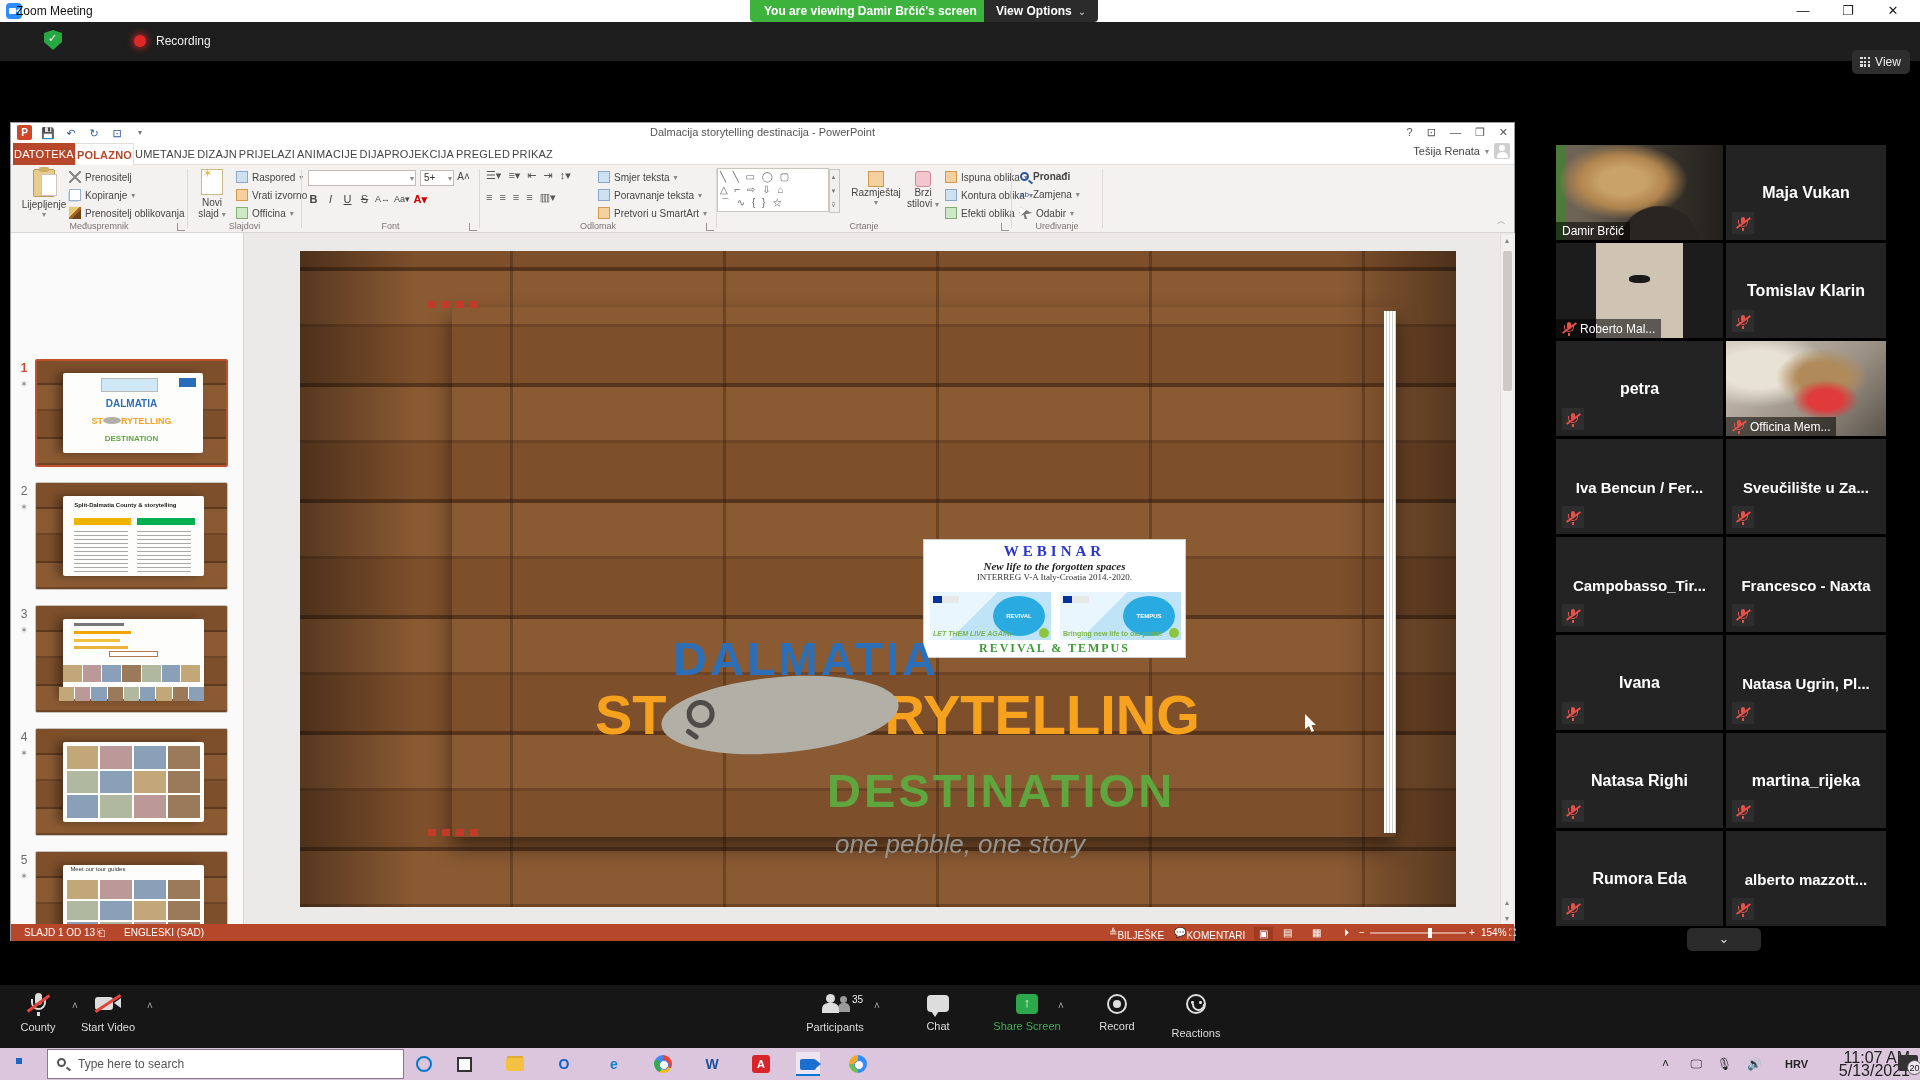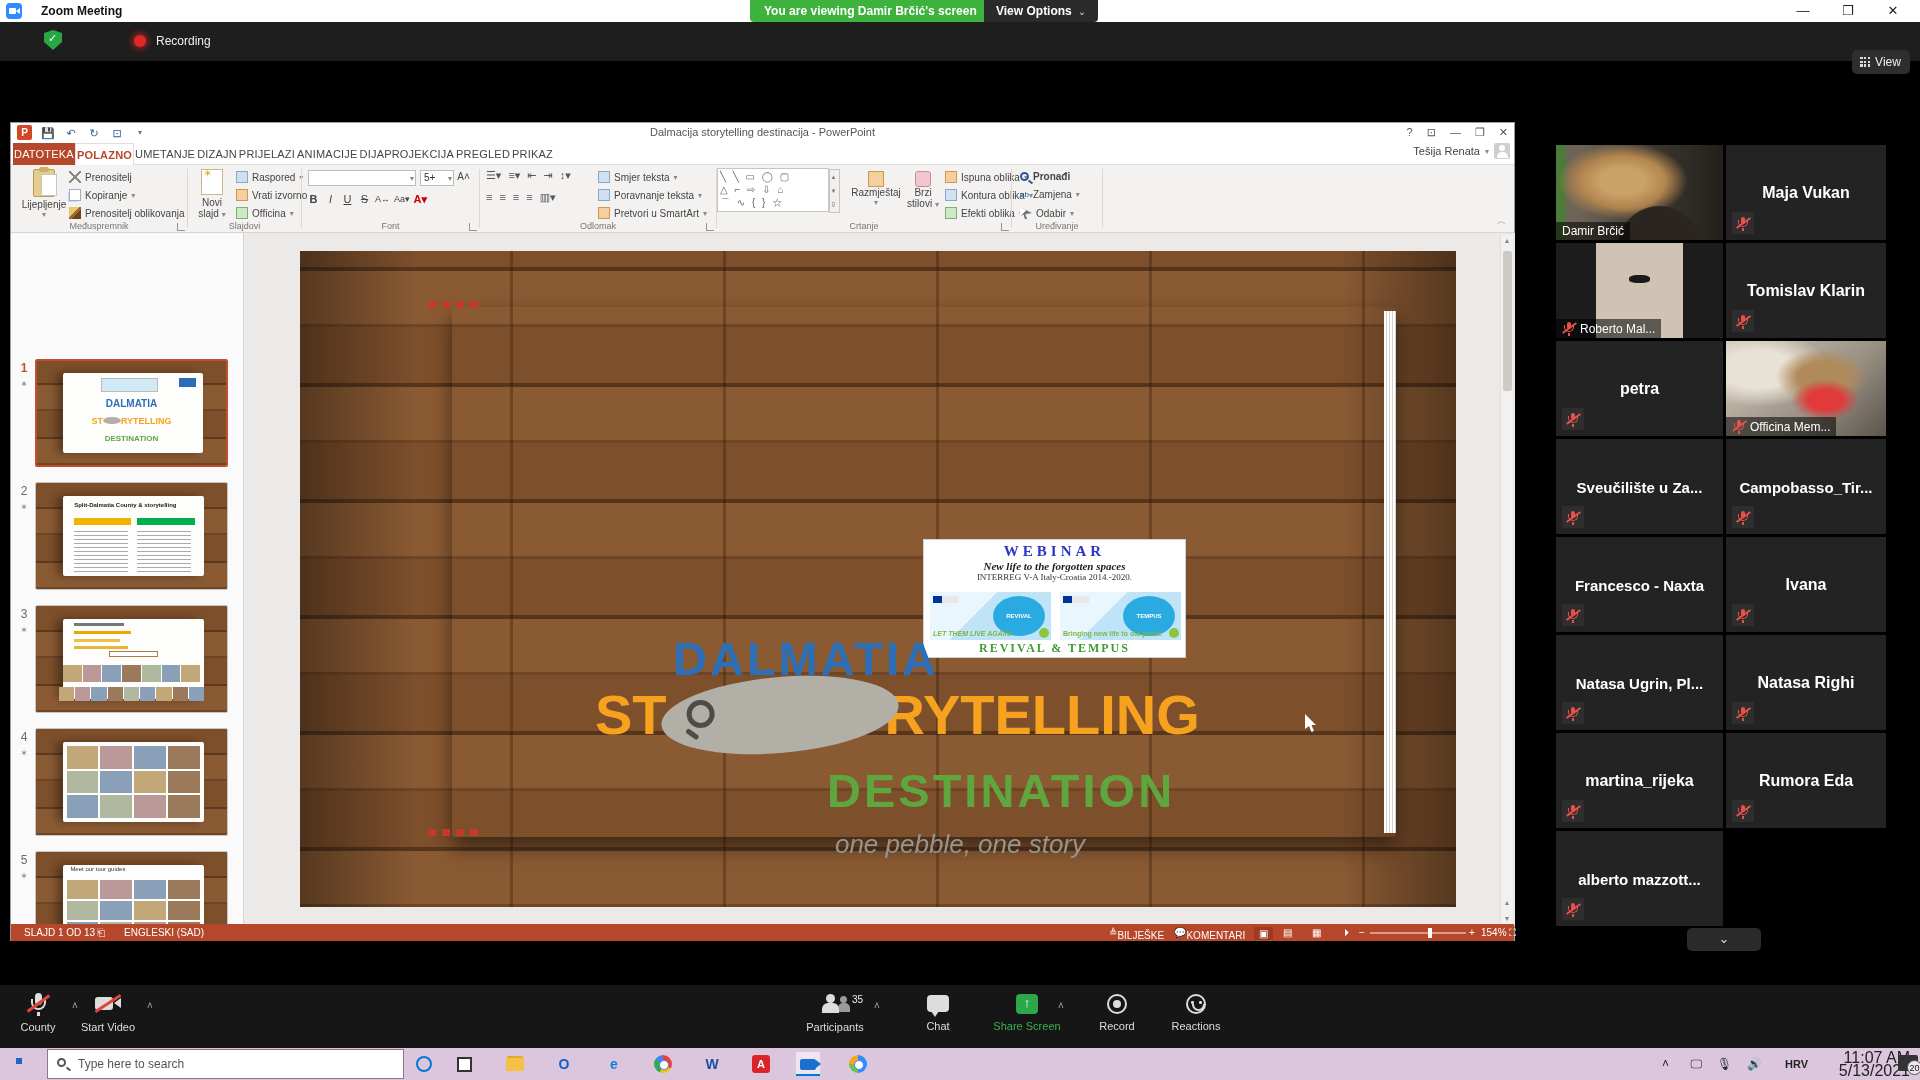--- a/index.html
+++ b/index.html
@@ -3,21 +3,21 @@
 <meta charset="utf-8">
 <style>
 *{margin:0;padding:0;box-sizing:border-box}
 html,body{width:1920px;height:1080px;overflow:hidden;background:#000;font-family:"Liberation Sans",sans-serif}
 .abs{position:absolute}
 
 #ztitle{left:0;top:0;width:1920px;height:22px;background:#fff;color:#111;font-size:12px}
 #zlogo{left:6px;top:3px;width:16px;height:16px;background:#2D8CFF;border-radius:4px}
 #zlogo::after{content:"";position:absolute;left:3px;top:5px;width:7px;height:6px;background:#fff;border-radius:1px}
 #zlogo::before{content:"";position:absolute;left:10px;top:5px;border-top:3px solid transparent;border-bottom:3px solid transparent;border-right:4px solid #fff}
-#ztitle .t{position:absolute;left:41px;top:4px;font-weight:bold}
+#ztitle .t{position:absolute;left:16px;top:4px;font-weight:normal}
 #banner{left:750px;top:0;height:22px;background:#3DB33E;color:#fff;font-weight:bold;font-size:12px;line-height:22px;padding:0 14px;border-radius:0 0 0 4px}
 #viewopts{left:984px;top:0;height:22px;background:#2b2b2b;color:#fff;font-weight:bold;font-size:12px;line-height:22px;padding:0 12px;border-radius:0 0 4px 0}
 #viewopts .car{font-weight:normal;font-size:10px;margin-left:6px;color:#ccc}
 .wbtn{top:0;width:34px;height:22px;color:#222;text-align:center;line-height:22px;font-size:13px}
 
 #zinfo{left:0;top:22px;width:1920px;height:39px;background:#1e1e1e}
 #shield{left:44px;top:8px;width:18px;height:20px;background:#28a745;clip-path:polygon(50% 0,100% 15%,100% 60%,50% 100%,0 60%,0 15%);}
 #shield::after{content:"✓";position:absolute;left:4px;top:2px;color:#fff;font-size:11px}
 #recdot{left:134px;top:13px;width:12px;height:12px;border-radius:50%;background:#e02828;box-shadow:0 0 6px 2px rgba(224,40,40,.65)}
 #reclab{left:156px;top:12px;color:#eee;font-size:12px}
@@ -618,20 +618,30 @@
     <div class="nlabel">
         <span class="micmut">
           <span class="b"></span>
           <span class="u"></span>
           <span class="s"></span>
         </span>
         <span>Officina Mem...</span>
       </div>
   </div>
   <div class="tile">
+    <div class="cname" style="font-size:15px">Iva Bencun / Fer...</div>
+    <div class="cornermic">
+        <span class="micmut">
+          <span class="b"></span>
+          <span class="u"></span>
+          <span class="s"></span>
+        </span>
+      </div>
+  </div>
+  <div class="tile">
     <div class="cname" style="font-size:15px">Sveučilište u Za...</div>
     <div class="cornermic">
         <span class="micmut">
           <span class="b"></span>
           <span class="u"></span>
           <span class="s"></span>
         </span>
       </div>
   </div>
   <div class="tile">
@@ -743,21 +753,21 @@
     <span class="share"></span>
     <div class="lab" style="color:#3EAE52;margin-top:4px">Share Screen</div>
   </div>
   <span class="caret" style="left:1058px;top:15px">˄</span>
   <div class="ctrl" style="left:1088px;top:7px;width:58px">
     <span class="rec"></span>
     <div class="lab" style="margin-top:4px">Record</div>
   </div>
   <div class="ctrl" style="left:1160px;top:7px;width:72px">
     <span class="smiley"></span>
-    <div class="lab" style="margin-top:4px">Reactions</div>
+    <div class="lab" style="margin-top:11px">Reactions</div>
   </div>
 
 </div>
 
 <div class="abs" id="taskbar">
   <div class="abs" id="startbtn">
       <span class="win"></span>
     </div>
   <div class="abs" id="searchbox">
     <span class="mg"></span>

